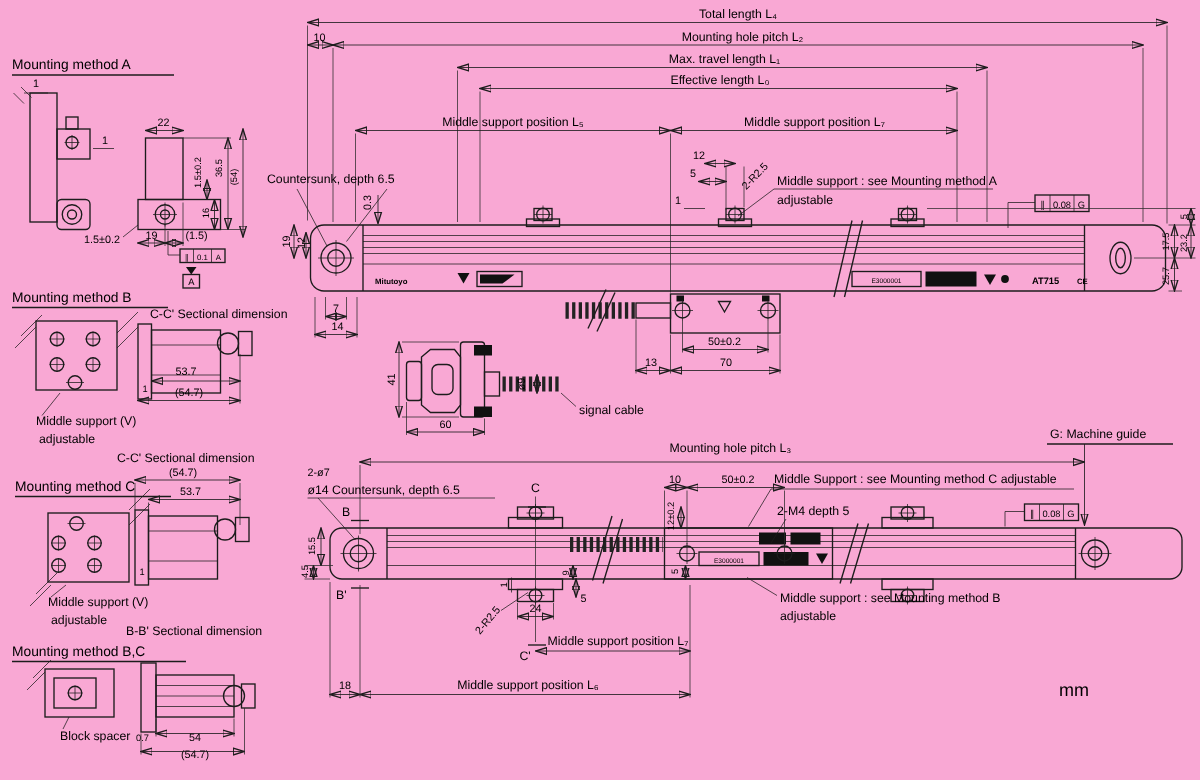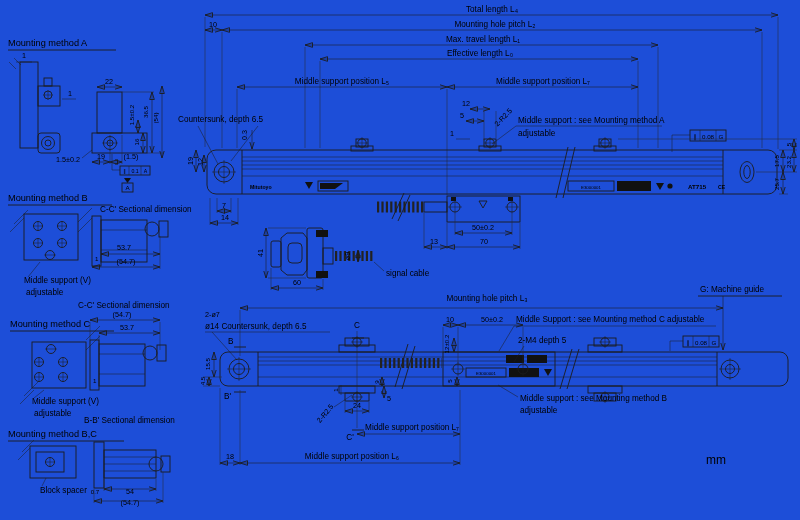--- a/index.html
+++ b/index.html
@@ -1,16 +1,16 @@
 <!DOCTYPE html>
 <html><head>
 <meta charset="utf-8">
 <style>
   html,body{margin:0;padding:0;background:#fff;}
-  #stage{position:relative;width:800px;height:520px;background:#1d4ed8;overflow:hidden;
+  #stage{position:relative;width:800px;height:520px;background:#f9a8d4;overflow:hidden;
          font-family:"Liberation Sans","DejaVu Sans",sans-serif;}
   svg{position:absolute;left:0;top:0;}
   svg line,svg path,svg rect,svg circle,svg ellipse,svg polygon,svg polyline{
       stroke:#1c1c1c;stroke-width:.9;fill:none;}
   .ext{stroke-width:.5;stroke:#2a2a2a;}
   .dl{stroke-width:.55;stroke:#1c1c1c;marker-start:url(#ar);marker-end:url(#ar);}
   .ae{stroke-width:.55;marker-end:url(#ar);}
   .thin{stroke-width:.5;}
   .blk{fill:#111;stroke:none;}
   text{stroke:none;fill:#000;}

